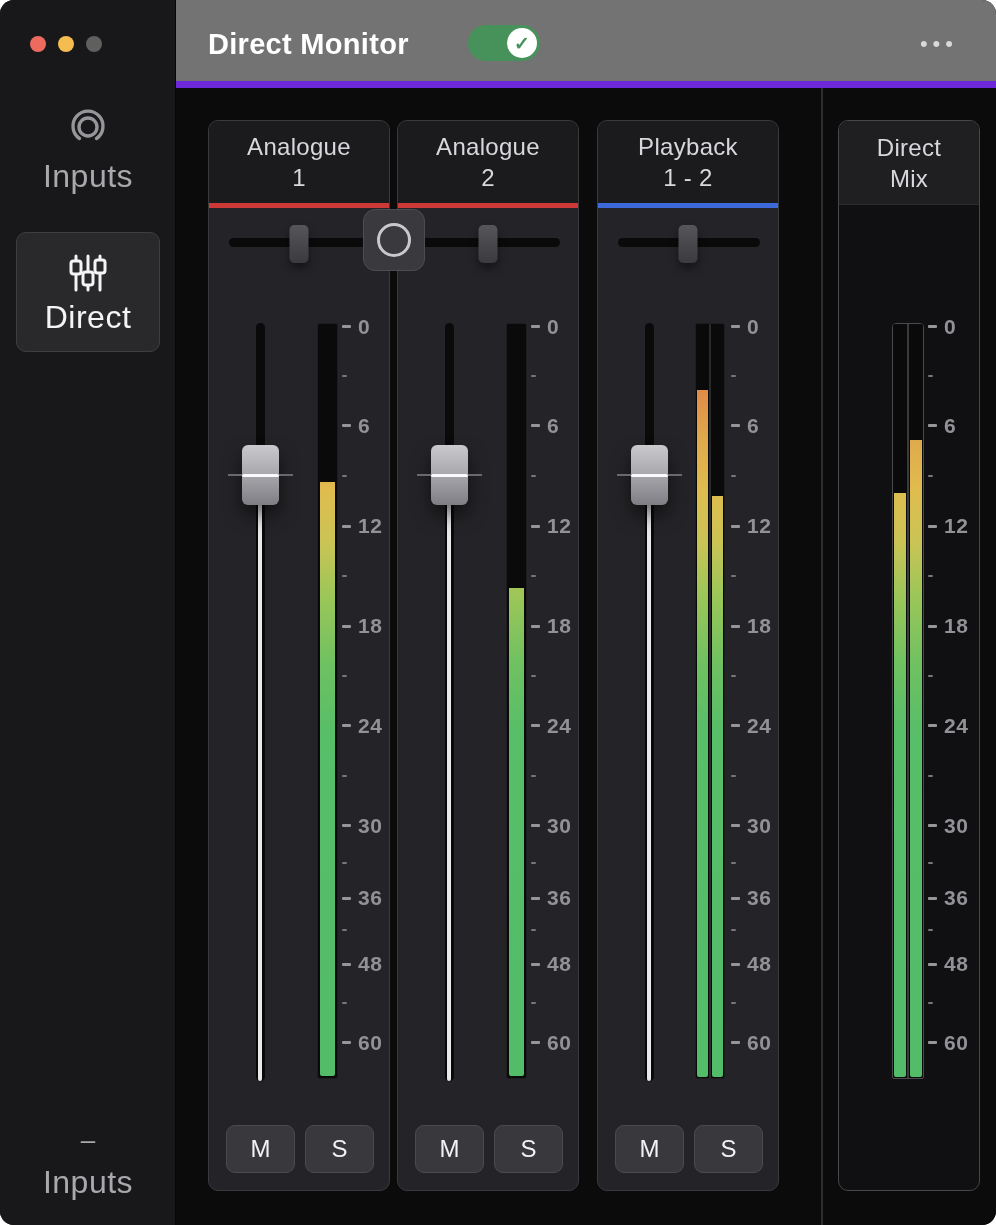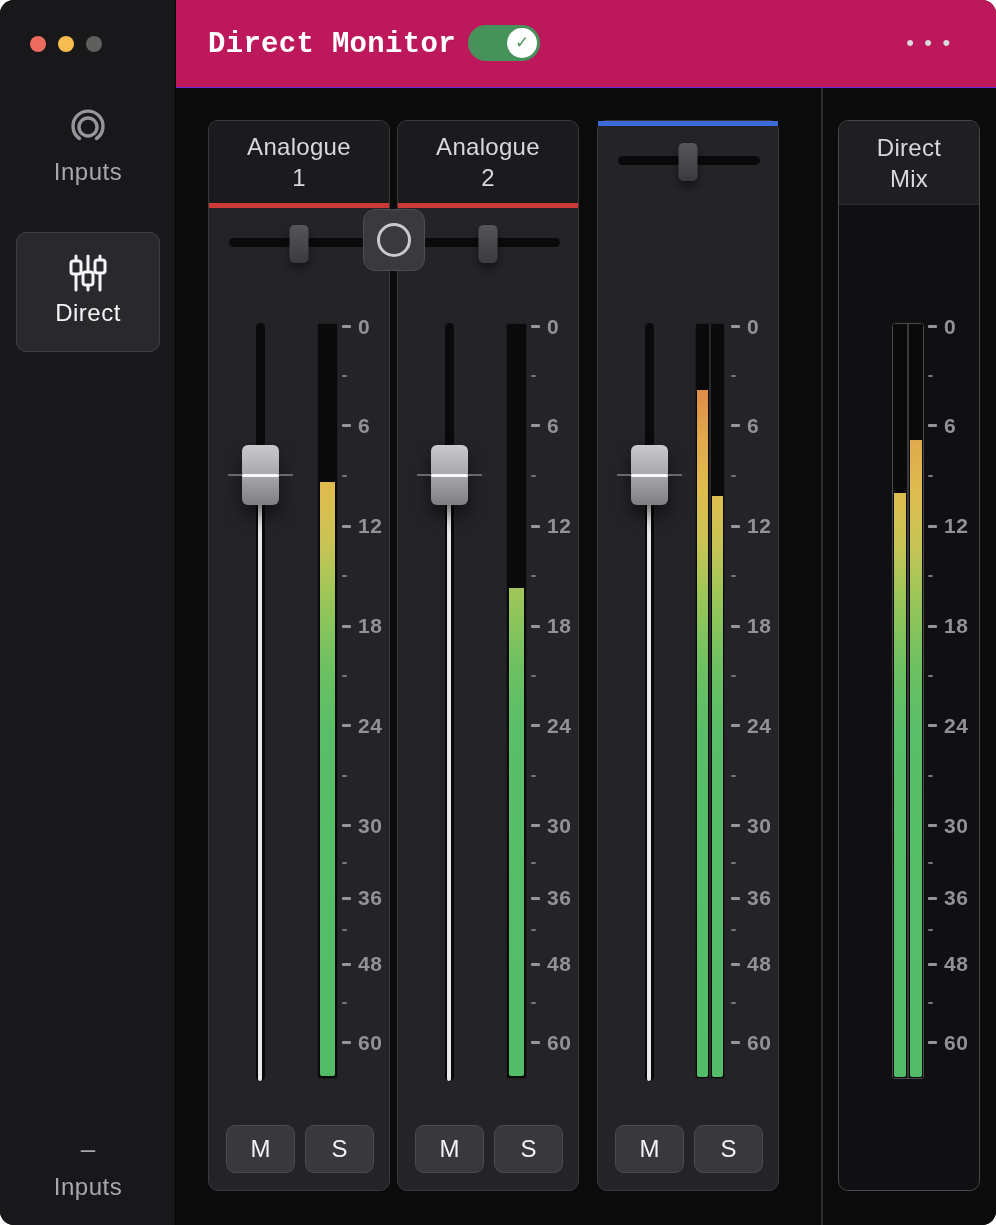--- a/index.html
+++ b/index.html
@@ -4,30 +4,30 @@
 <style>
   html,body{margin:0;padding:0;background:#ffffff;font-family:"Liberation Sans", sans-serif;}
   .window{position:relative;width:996px;height:1225px;background:#0b0b0c;border-radius:14px;overflow:hidden;}
 
   
   .sidebar{position:absolute;left:0;top:0;width:176px;height:100%;background:#18181a;border-right:1px solid #060607;box-sizing:border-box;}
   .traffic{position:absolute;top:36px;left:30px;display:flex;gap:12px;}
   .traffic .light{width:16px;height:16px;border-radius:50%;}
   .side-item{position:absolute;left:0;width:176px;text-align:center;color:#a9a9ad;}
   .side-item .icon{display:block;margin:0 auto 10px auto;}
-  .side-label{font-size:24px;letter-spacing:.5px;}
+  .side-label{font-size:32px;letter-spacing:.5px;}
   .side-inputs{top:108px;}
   .side-direct-box{position:absolute;left:16px;top:232px;width:144px;height:120px;background:#29292c;border:1px solid #3e3e42;border-radius:10px;box-sizing:border-box;text-align:center;color:#f4f4f6;padding-top:18px;}
   .side-direct-box .side-label{color:#f4f4f6;}
   .side-presets{bottom:24px;top:auto;}
   .presets-dash{display:block;font-size:26px;color:#a9a9ad;margin-bottom:14px;line-height:20px;}
 
   
   .main{position:absolute;left:176px;top:0;right:0;bottom:0;}
-  .topbar{position:absolute;left:0;top:0;right:0;height:88px;background:#be185d;border-bottom:1px solid #6d28d9;box-sizing:border-box;font-family:Liberation Mono, monospace;}
+  .topbar{position:absolute;left:0;top:0;right:0;height:88px;background:#737373;border-bottom:7px solid #6d28d9;box-sizing:border-box;}
   .app-title{position:absolute;left:32px;top:0;height:88px;display:flex;align-items:center;color:#ffffff;font-size:29px;font-weight:700;letter-spacing:.3px;}
   .toggle{position:absolute;left:292px;top:25px;width:72px;height:36px;border-radius:18px;cursor:pointer;}
   .toggle-knob{position:absolute;top:3px;right:3px;width:30px;height:30px;border-radius:50%;background:#ffffff;display:flex;align-items:center;justify-content:center;}
   .toggle-check{color:#47915a;font-size:19px;font-weight:700;line-height:1;}
   .menu-dots{position:absolute;right:38px;top:0;height:88px;display:flex;align-items:center;color:#d9d9dc;font-size:22px;letter-spacing:5px;cursor:pointer;}
 
   
   .content{position:absolute;left:0;top:88px;right:0;bottom:0;background:#0b0b0c;}
   .section-divider{position:absolute;left:645px;top:0;bottom:0;width:2px;background:#2e2e31;}
 
@@ -309,20 +309,24 @@
           <div class="ms-btn">M</div>
           <div class="ms-btn">S</div>
         </div>
       </div>
 
       <div class="link-button">
         <div class="link-circle"></div>
       </div>
 
       <div class="panel" style="left:421px;">
+        <div class="panel-header">
+          <div>Playback</div>
+          <div>1 - 2</div>
+        </div>
         <div class="accent-bar" style="background: rgb(61, 106, 218);"></div>
         <div class="pan-row">
           <div class="pan-track"></div>
           <div class="pan-handle" style="left: 50%;"></div>
         </div>
         <div class="channel-body">
           <div class="fader-track"></div>
           <div class="fader-active" style="top: 20%;"></div>
           <div class="fader-handle" style="top: 20%;"></div>
           <div class="meter meter-stereo">

